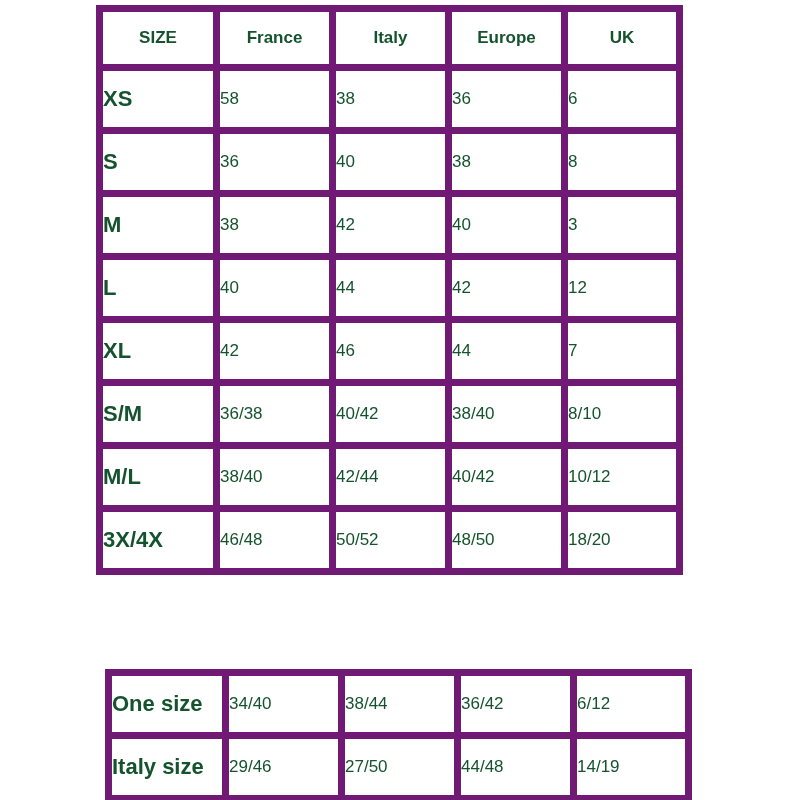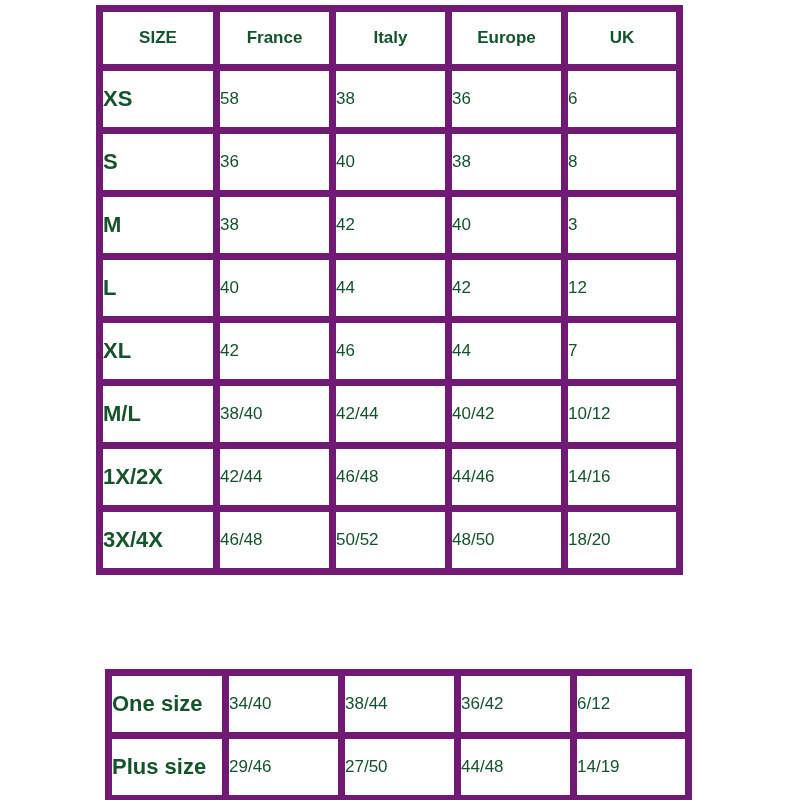--- a/index.html
+++ b/index.html
@@ -121,32 +121,32 @@
         <td>12</td>
       </tr>
       <tr>
         <td class="lbl">XL</td>
         <td>42</td>
         <td>46</td>
         <td>44</td>
         <td>7</td>
       </tr>
       <tr>
+        <td class="lbl">S/M</td>
+        <td>36/38</td>
+        <td>40/42</td>
+        <td>38/40</td>
+        <td>8/10</td>
+      </tr>
+      <tr>
         <td class="lbl">M/L</td>
         <td>38/40</td>
         <td>42/44</td>
         <td>40/42</td>
         <td>10/12</td>
-      </tr>
-      <tr>
-        <td class="lbl">1X/2X</td>
-        <td>42/44</td>
-        <td>46/48</td>
-        <td>44/46</td>
-        <td>14/16</td>
       </tr>
       <tr>
         <td class="lbl">3X/4X</td>
         <td>46/48</td>
         <td>50/52</td>
         <td>48/50</td>
         <td>18/20</td>
       </tr>
     </tbody>
   </table>
@@ -161,21 +161,21 @@
     </colgroup>
     <tbody>
       <tr>
         <td class="lbl">One size</td>
         <td>34/40</td>
         <td>38/44</td>
         <td>36/42</td>
         <td>6/12</td>
       </tr>
       <tr>
-        <td class="lbl">Plus size</td>
+        <td class="lbl">Italy size</td>
         <td>29/46</td>
         <td>27/50</td>
         <td>44/48</td>
         <td>14/19</td>
       </tr>
     </tbody>
   </table>
 
 </div>
 

